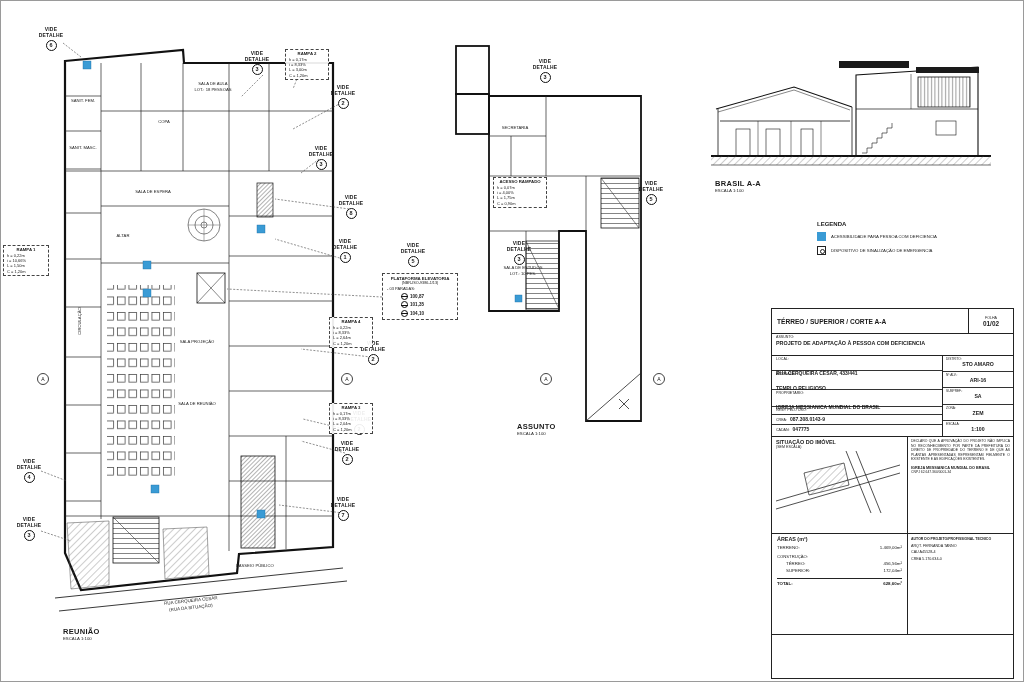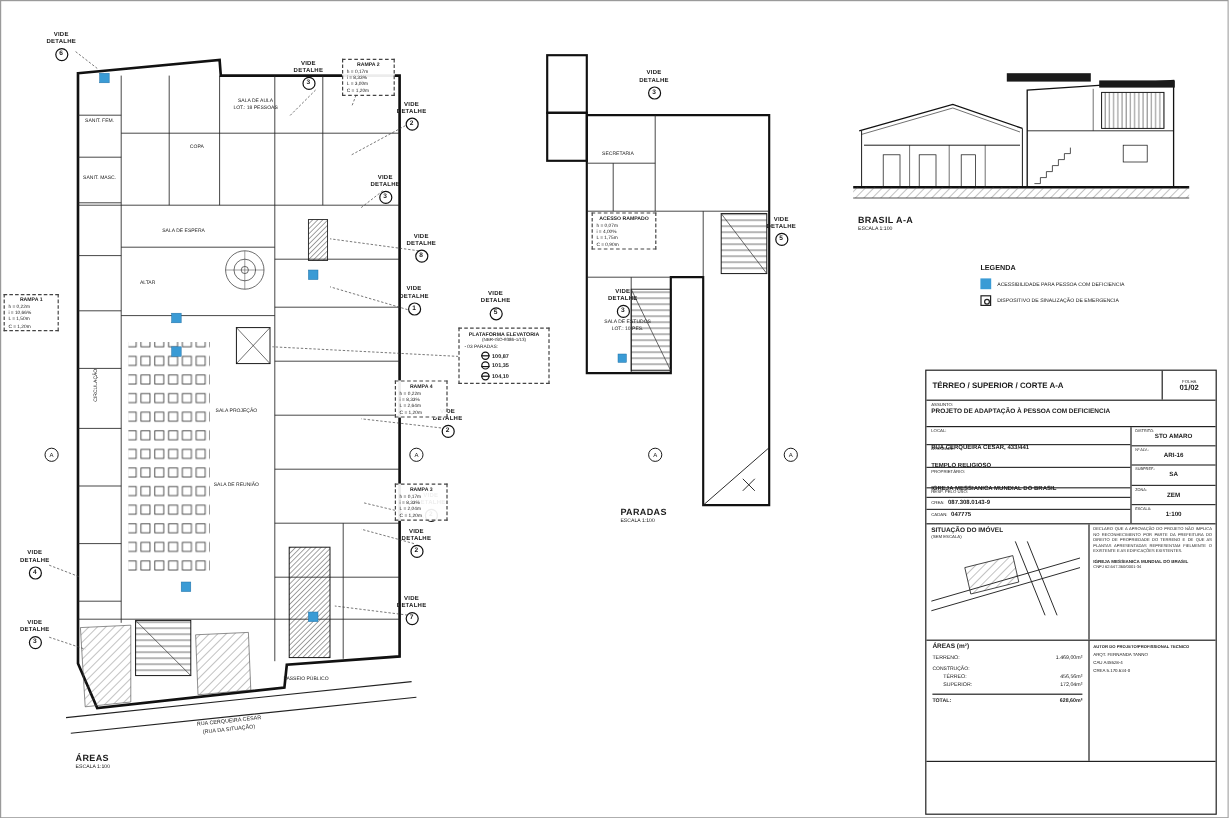--- a/index.html
+++ b/index.html
@@ -371,25 +371,25 @@
         <span class="lvl-icon"></span>
         <span>101,35</span>
       </div>
     <div class="pb-level">
         <span class="lvl-icon"></span>
         <span>104,10</span>
       </div>
   </div>
 
   <div class="plan-caption" style="left:62px;top:626px">
-    <div class="pc-title">ÁREAS</div>
+    <div class="pc-title">REUNIÃO</div>
     <div class="pc-scale">ESCALA 1:100</div>
   </div>
   <div class="plan-caption" style="left:516px;top:421px">
-    <div class="pc-title">PARADAS</div>
+    <div class="pc-title">ASSUNTO</div>
     <div class="pc-scale">ESCALA 1:100</div>
   </div>
   <div class="plan-caption" style="left:714px;top:178px">
     <div class="pc-title">BRASIL A-A</div>
     <div class="pc-scale">ESCALA 1:100</div>
   </div>
 
   <div class="legend">
     <div class="lg-title">LEGENDA</div>
     <div class="lg-item">

